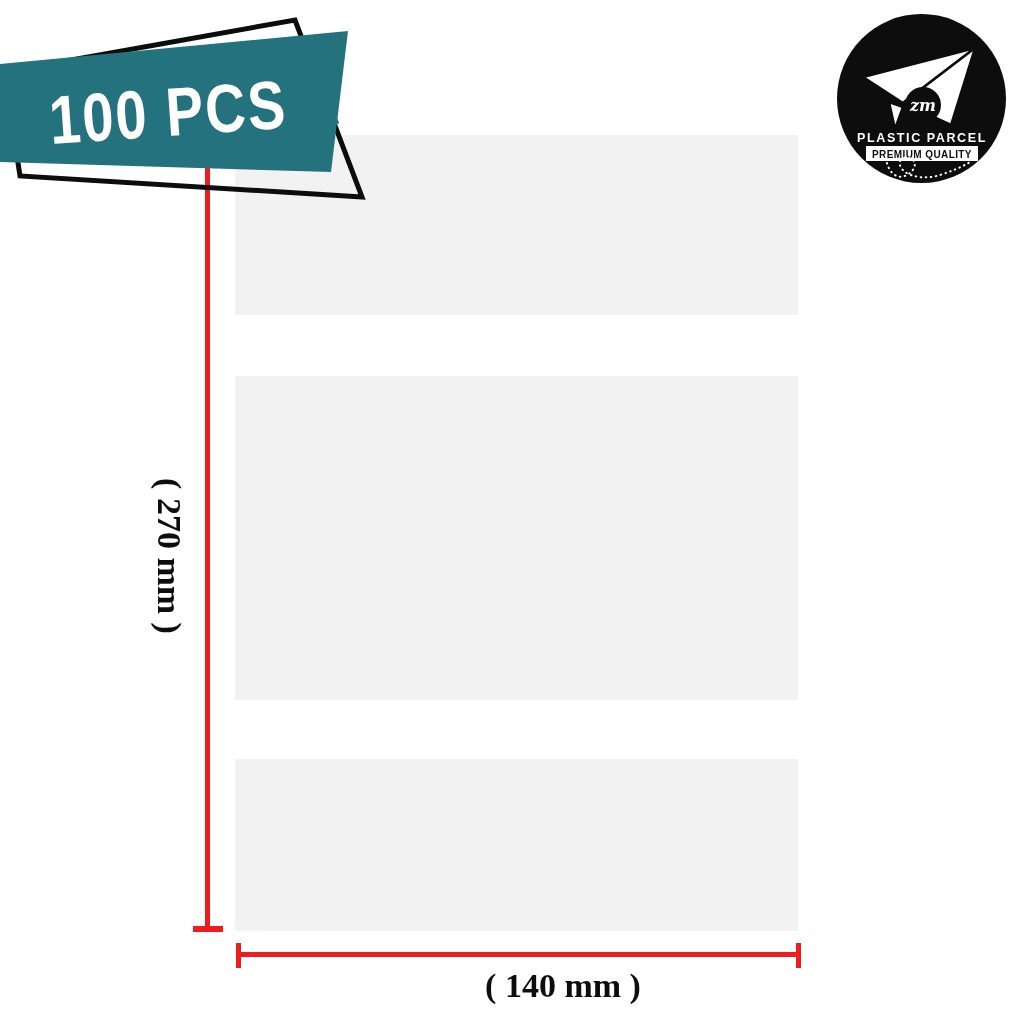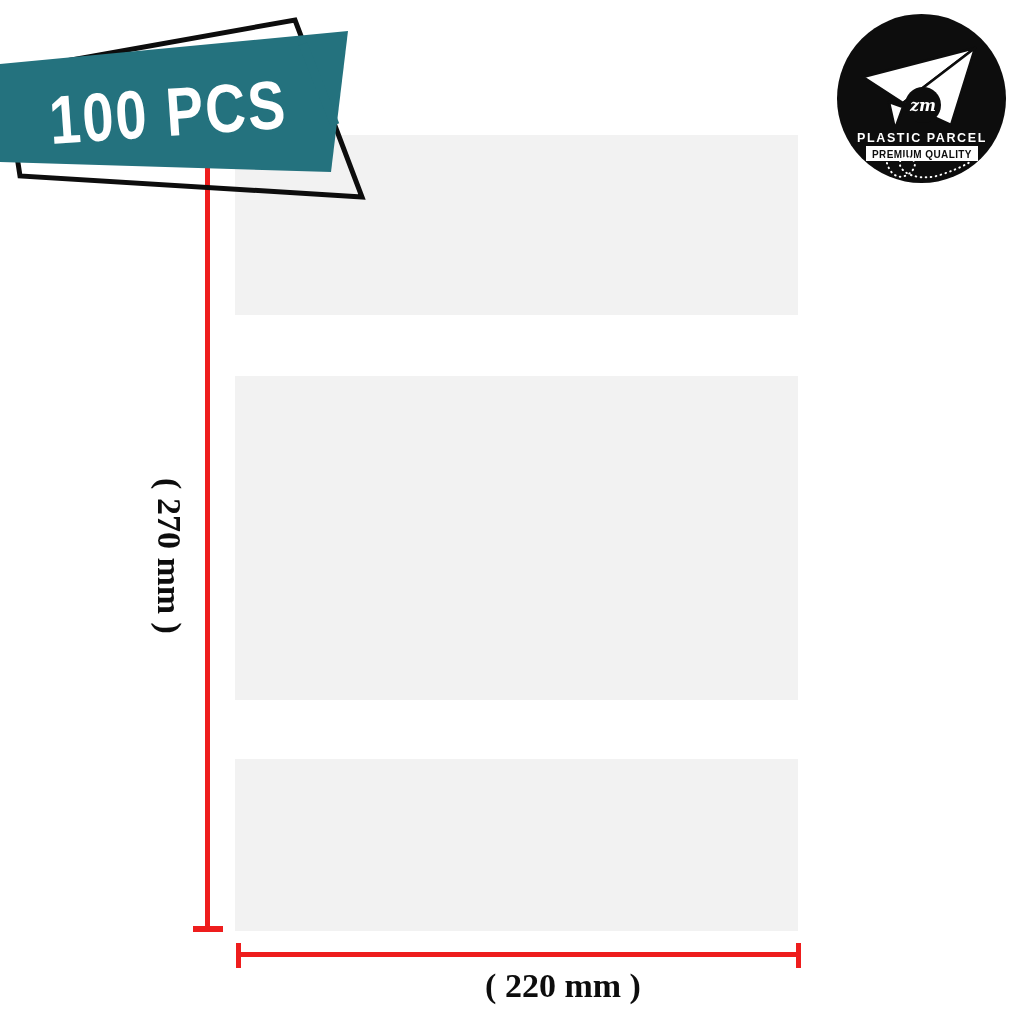--- a/index.html
+++ b/index.html
@@ -68,21 +68,21 @@
     <div class="stripe s2"></div>
   </div>
 
   <div class="vline"></div>
   <div class="vtick"></div>
   <div class="vlabel">( 270 mm )</div>
 
   <div class="hline"></div>
   <div class="htick l"></div>
   <div class="htick r"></div>
-  <div class="hlabel">( 220 mm )</div>
+  <div class="hlabel">( 140 mm )</div>
 
   <svg class="badge" viewBox="0 0 380 220">
     <polygon class="badge-outline" points="4,72 295,20 362,197 20,176"></polygon>
     <polygon class="badge-fill" points="0,64 348,31 331,172 0,162"></polygon>
     <line class="badge-patch" x1="303" y1="44" x2="335" y2="125"></line>
   </svg>
   <div class="badge-label">100 PCS</div>
 
   <svg class="logo" viewBox="0 0 172 176">
     <circle class="logo-bg" cx="85.5" cy="86.5" r="84.5"></circle>

